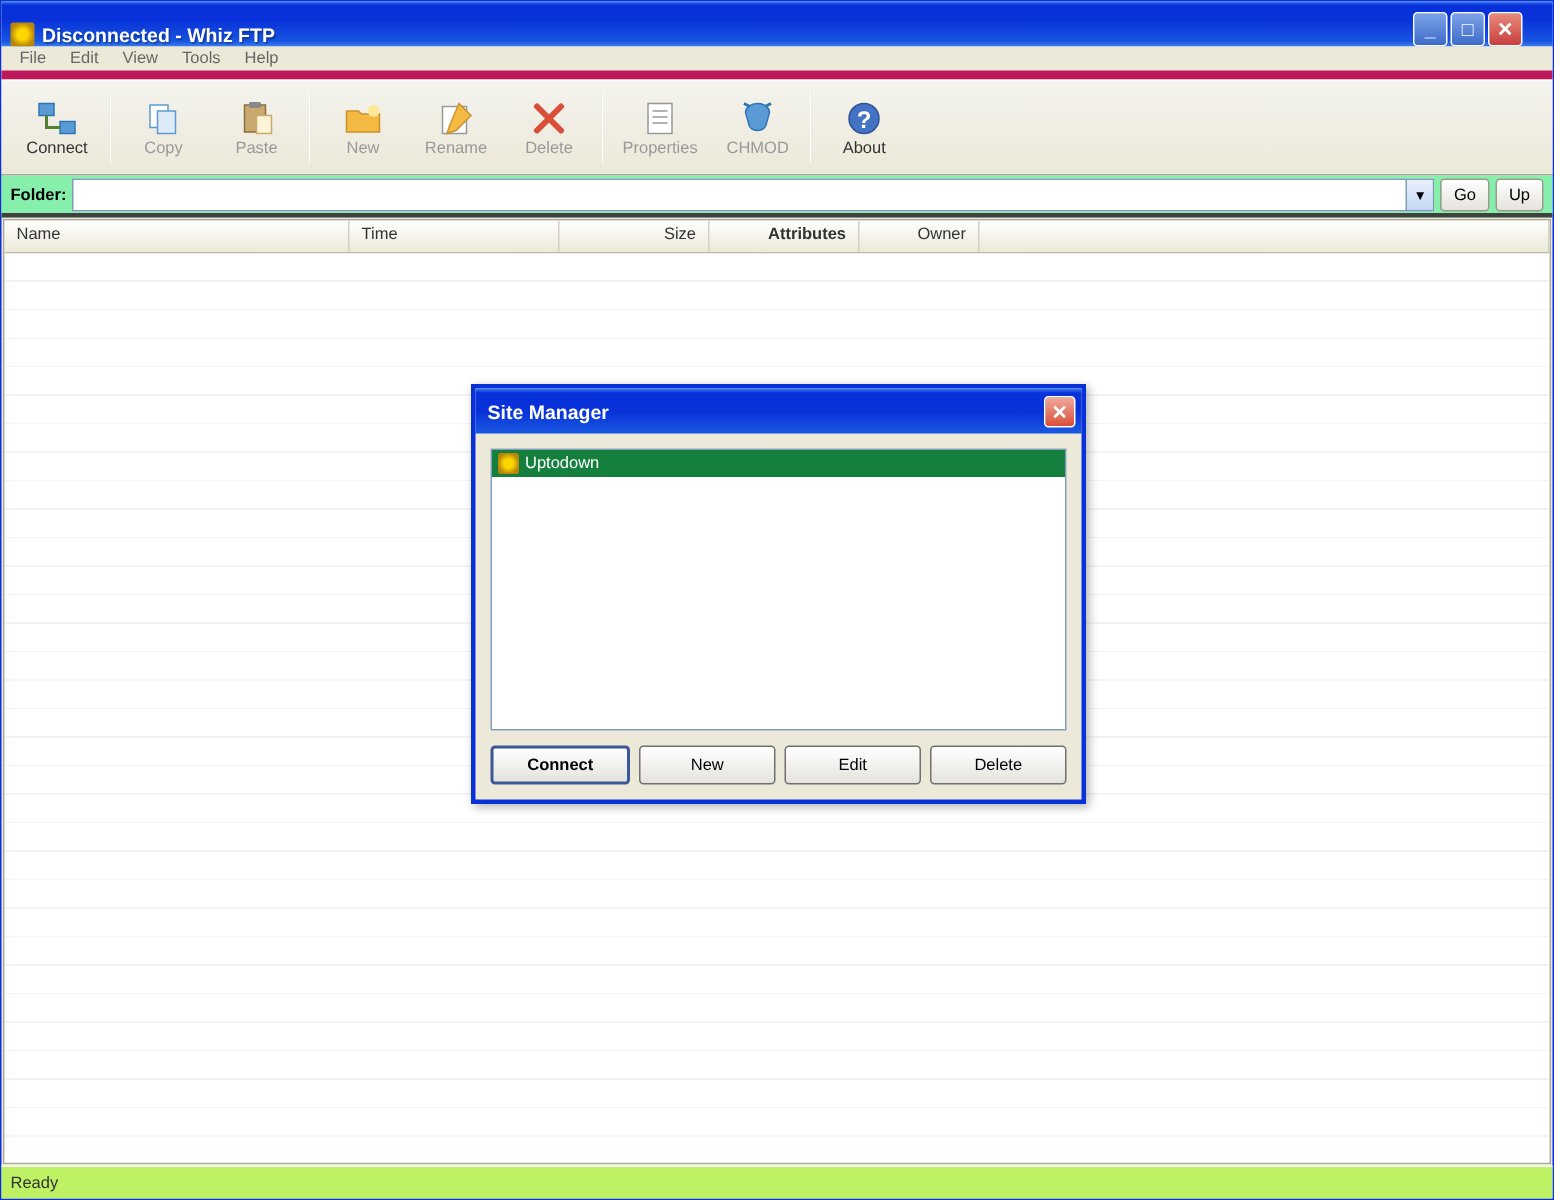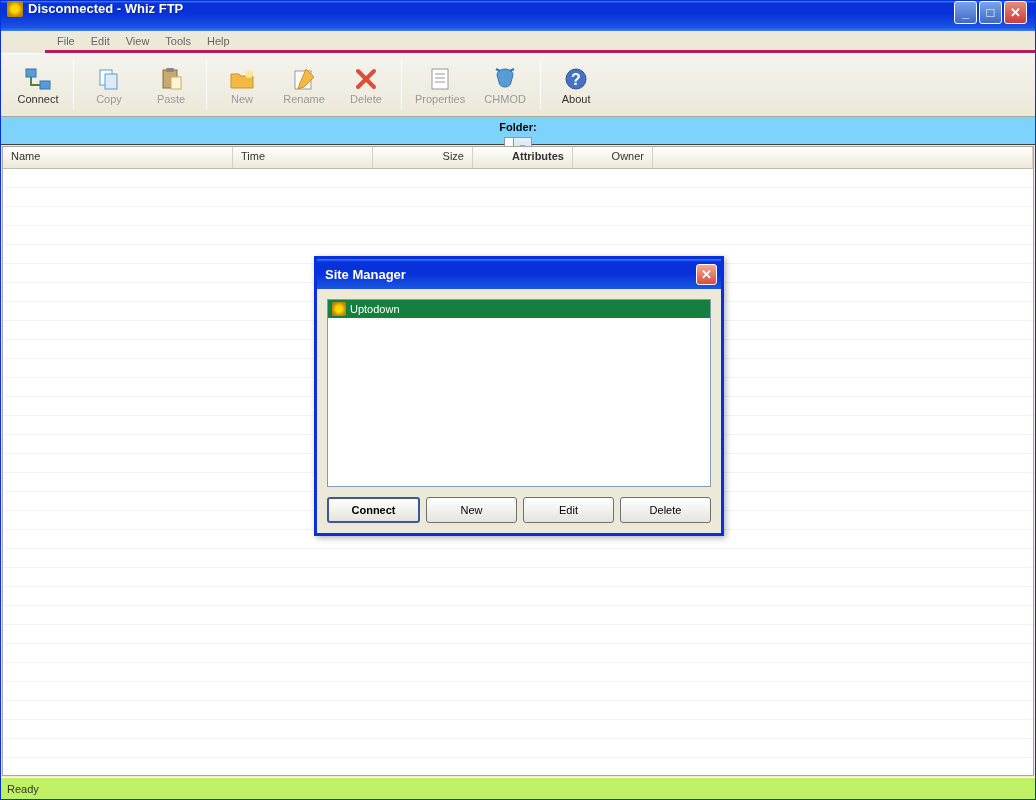--- a/index.html
+++ b/index.html
@@ -17,22 +17,22 @@
   height: 800px;
   border: 1px solid #0831d9;
   background: #ece9d8;
   display: flex;
   flex-direction: column;
 }
 .titlebar {
   height: 30px;
   background: linear-gradient(to bottom, #3c81f3 0%, #0831d9 8%, #0831d9 40%, #1855e0 88%, #3c81f3 100%);
   display: flex;
-  align-items: flex-start;
-  padding: 0 8px 0 6px;
+  align-items: flex-end;
+  padding: 0 20px 0 6px;
   color: white;
 }
 .titlebar .app-icon {
   width: 16px; height: 16px;
   background: radial-gradient(circle, #ffd700 30%, #b8860b 70%);
   border-radius: 2px;
   margin-right: 5px;
   display: inline-block;
 }
 .titlebar .title {
@@ -56,22 +56,21 @@
 .win-btn.min { background: linear-gradient(to bottom, #7ba4e8, #3e6ac8); color:white;}
 .win-btn.max { background: linear-gradient(to bottom, #7ba4e8, #3e6ac8); color:white;}
 .win-btn.close { background: linear-gradient(to bottom, #e88b7b, #c83e3e); color:white;}
 .menubar {
   height: 22px;
   background: #ece9d8;
   display: flex;
   align-items: center;
   padding: 0 4px;
   color: #666;
-  border-bottom: 3px solid #be185d;
-  margin-left: 44px;
+  border-bottom: 6px solid #be185d;
 }
 .menubar span {
   padding: 2px 8px;
   cursor: pointer;
 }
 .toolbar {
   height: 64px;
   background: linear-gradient(to bottom, #f4f3ee, #ece9d8);
   border-top: 1px solid #fff;
   border-bottom: 1px solid #aca899;
@@ -95,27 +94,26 @@
 .tb-btn .ico { width: 28px; height: 28px; display:flex; align-items:center; justify-content:center; font-size:22px; }
 .tb-sep {
   width: 1px;
   height: 48px;
   background: #c0bdb0;
   margin: 0 4px;
   border-right: 1px solid #fff;
 }
 .folderbar {
   height: 28px;
-  background: #7dd3fc;
+  background: #86efac;
   display: flex;
   align-items: center;
   padding: 4px 6px;
   gap: 4px;
-  border-bottom: 1px solid #404040;
-  flex-direction: column;
+  border-bottom: 3px solid #404040;
 }
 .folderbar label { font-weight: bold; }
 .folderbar .combo {
   flex: 1;
   height: 22px;
   background: white;
   border: 1px solid #7f9db9;
   display: flex;
   align-items: center;
 }

